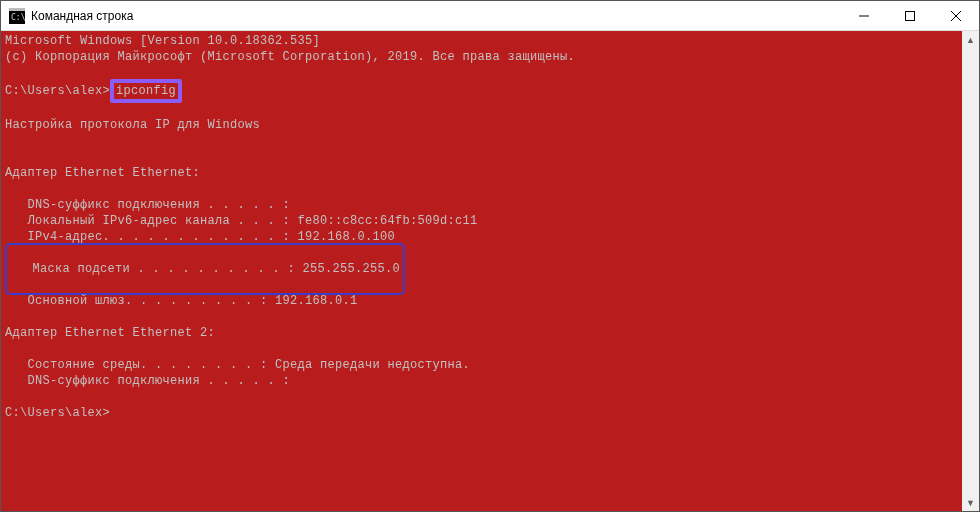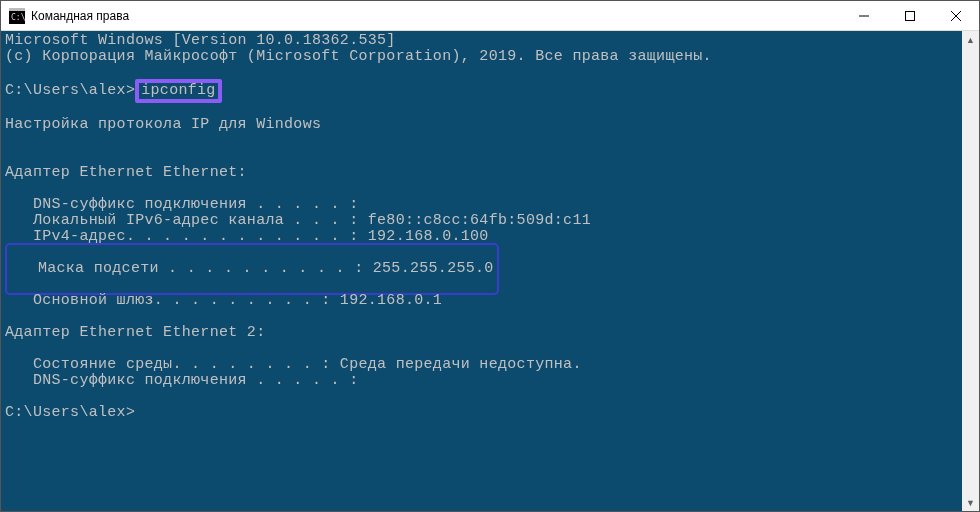--- a/index.html
+++ b/index.html
@@ -53,24 +53,24 @@
     color: #000;
     cursor: pointer;
   }
   .terminal-wrap {
     flex: 1;
     display: flex;
     background: #000;
   }
   .terminal {
     flex: 1;
-    background: #0c4a6e;
+    background: #b91c1c;
     color: #c0c0c0;
     font-family: Consolas, 'Courier New', monospace;
-    font-size: 15px;
+    font-size: 12px;
     line-height: 16px;
     padding: 2px 4px;
     white-space: pre;
     overflow: hidden;
     letter-spacing: 0.3px;
   }
   .scrollbar {
     width: 17px;
     background: #f0f0f0;
     display: flex;
@@ -120,21 +120,21 @@
 
 <div class="window">
   <div class="titlebar">
     <span class="titlebar-icon">
       <svg viewBox="0 0 16 16">
         <rect x="0" y="0" width="16" height="16" fill="#000"></rect>
         <rect x="0" y="0" width="16" height="3" fill="#bbb"></rect>
         <text x="2" y="12" font-size="8" fill="#ccc" font-family="monospace">C:\</text>
       </svg>
     </span>
-    <span class="titlebar-title">Командная права</span>
+    <span class="titlebar-title">Командная строка</span>
     <div class="win-controls">
       <div class="win-btn">
         <svg width="10" height="10" viewBox="0 0 10 10">
             <line x1="0" y1="5" x2="10" y2="5" stroke="#000" stroke-width="1"></line>
           </svg>
       </div>
       <div class="win-btn">
         <svg width="10" height="10" viewBox="0 0 10 10">
             <rect x="0.5" y="0.5" width="9" height="9" fill="none" stroke="#000" stroke-width="1"></rect>
           </svg>

